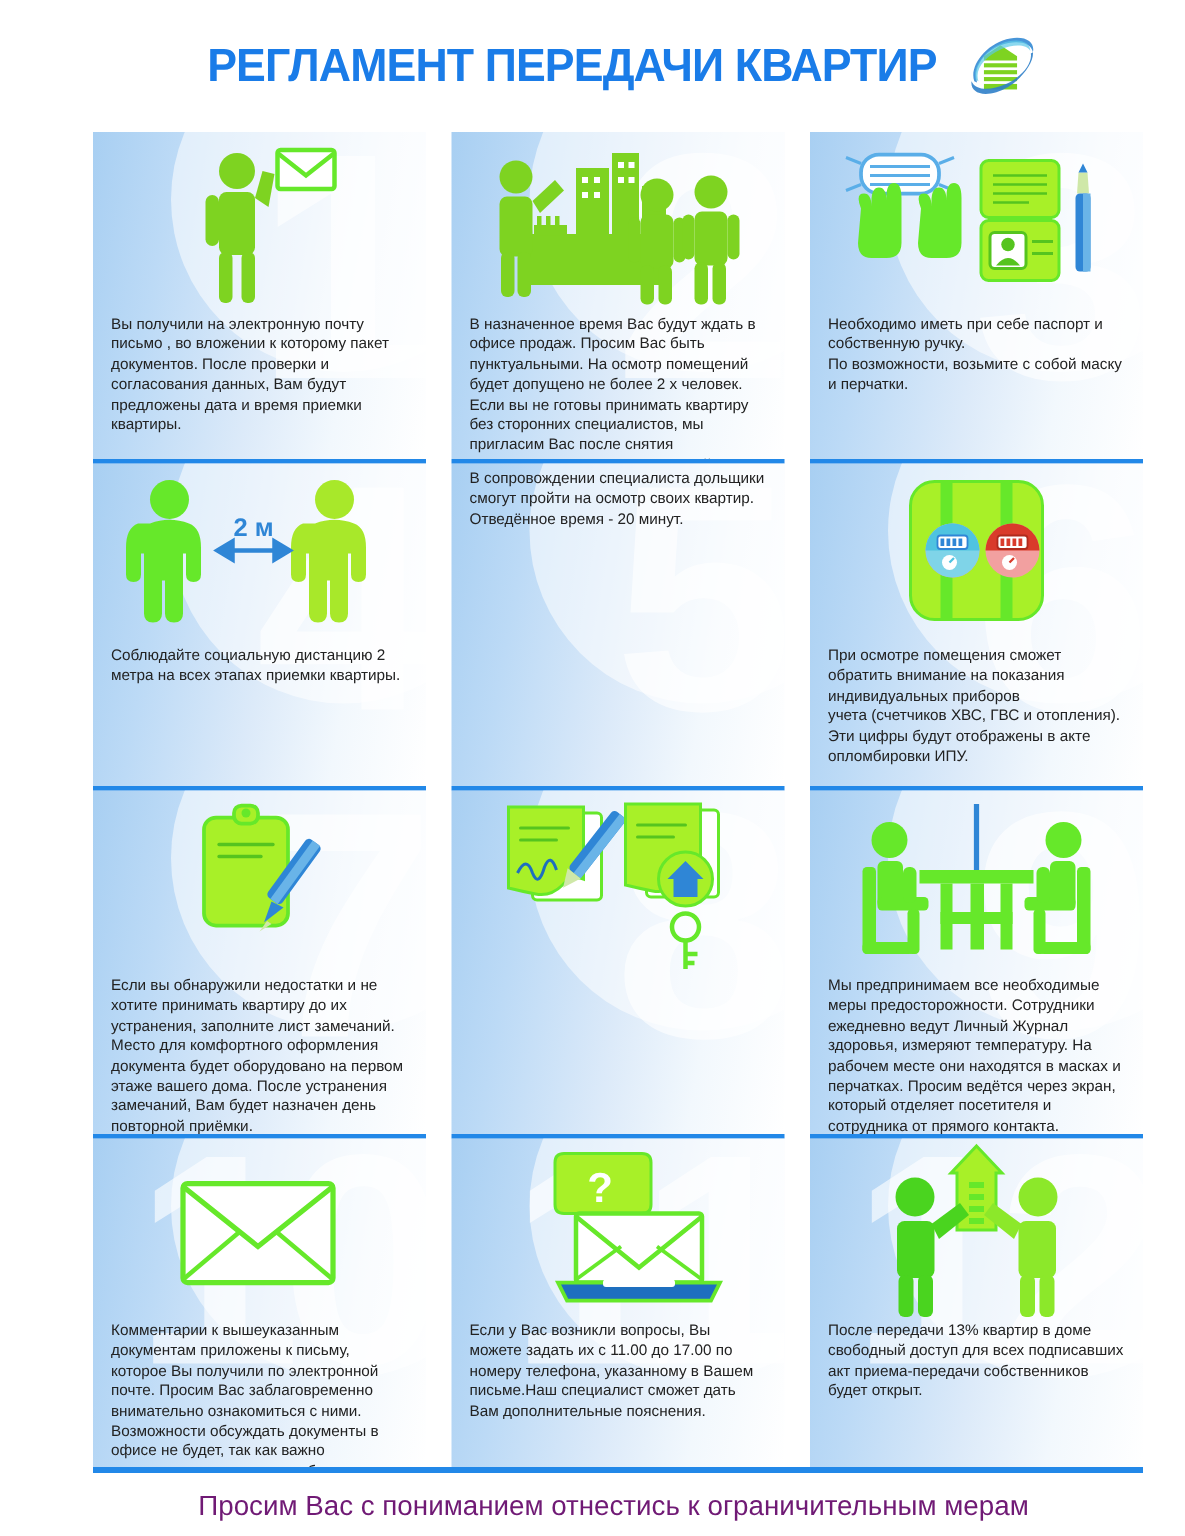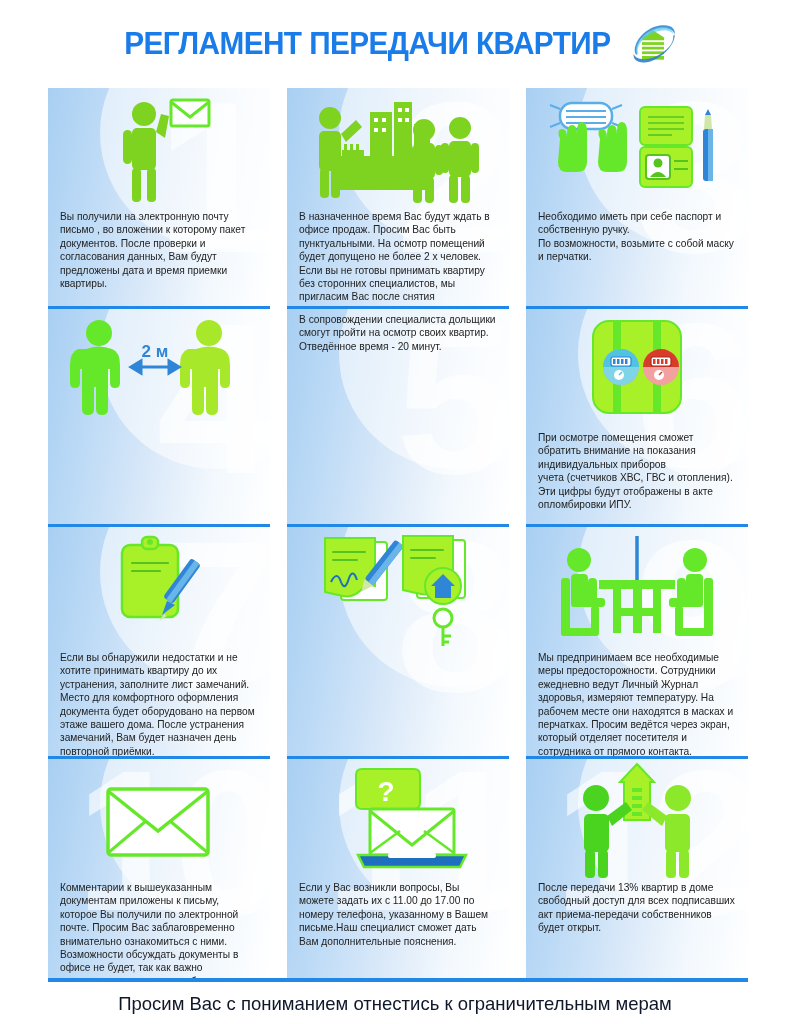--- a/index.html
+++ b/index.html
@@ -2,21 +2,21 @@
 <html><head>
 <meta charset="utf-8">
 <style>
   * { box-sizing: border-box; margin: 0; padding: 0; }
   html, body {
     width: 790px; height: 1024px;
     background: #ffffff;
     font-family: "Liberation Sans", sans-serif;
     overflow: hidden;
   }
-  .page { position: relative; width: 772px; height: 1024px; background: #fff; }
+  .page { position: relative; width: 772px; height: 1024px; background: #fff; margin-left: 14px; }
 
   
   .header {
     position: absolute; left: 0; top: 0; width: 790px; height: 88px;
     display: flex; align-items: center; justify-content: center;
   }
   .header-inner { display: flex; align-items: center; gap: 10px; }
   .title {
     font-size: 31px; font-weight: bold; color: #1a7ce8;
     letter-spacing: -0.6px; white-space: nowrap;
@@ -77,21 +77,21 @@
   
   .footer-rule {
     position: absolute; left: 48px; top: 978px; width: 700px; height: 4px;
     background: #2288e8;
   }
   .footer {
     position: absolute; left: 0; top: 984px; width: 790px; height: 40px;
     display: flex; align-items: center; justify-content: center;
   }
   .footer-text {
-    font-size: 18.5px; color: #0f172a; font-weight: normal;
+    font-size: 18.5px; color: #701a75; font-weight: normal;
     font-family: "Liberation Sans", sans-serif; white-space: nowrap;
   }
 </style>
 </head>
 <body>
 
 <div class="page">
 
   <div class="header">
     <div class="header-inner">
@@ -262,20 +262,23 @@
             <path d="M127 34 q13 -5 26 0 q8 3 8 16 l0 18 q0 5 -5 5 q-5 0 -5 -5 l0 -14 l-2 0 l0 40 q0 6 -6 6 q-6 0 -6 -6 l0 -22 l-2 0 l0 22 q0 6 -6 6 q-6 0 -6 -6 l0 -40 l-2 0 l0 14 q0 5 -5 5 q-5 0 -5 -5 l0 -18 q0 -13 8 -16 Z"></path>
           </g>
           <g stroke="#2f86d6" stroke-width="3" fill="#2f86d6">
             <line x1="62" y1="52" x2="110" y2="52"></line>
             <path d="M62 52 L72 46 L72 58 Z"></path>
             <path d="M110 52 L100 46 L100 58 Z"></path>
           </g>
           <text x="86" y="42" font-family="Liberation Sans, sans-serif" font-size="17" font-weight="bold" fill="#2f86d6" text-anchor="middle">2 м</text>
         </svg>
       </div>
+      <div class="caption">
+        <p>Соблюдайте  социальную дистанцию 2 метра на всех этапах приемки квартиры.</p>
+      </div>
     </div>
 
     <div class="cell">
       <div class="wm">5</div>
       <div class="caption">
         <p>В сопровождении специалиста дольщики смогут пройти на осмотр своих квартир. Отведённое время - 20 минут.</p>
       </div>
     </div>
 
     <div class="cell">

